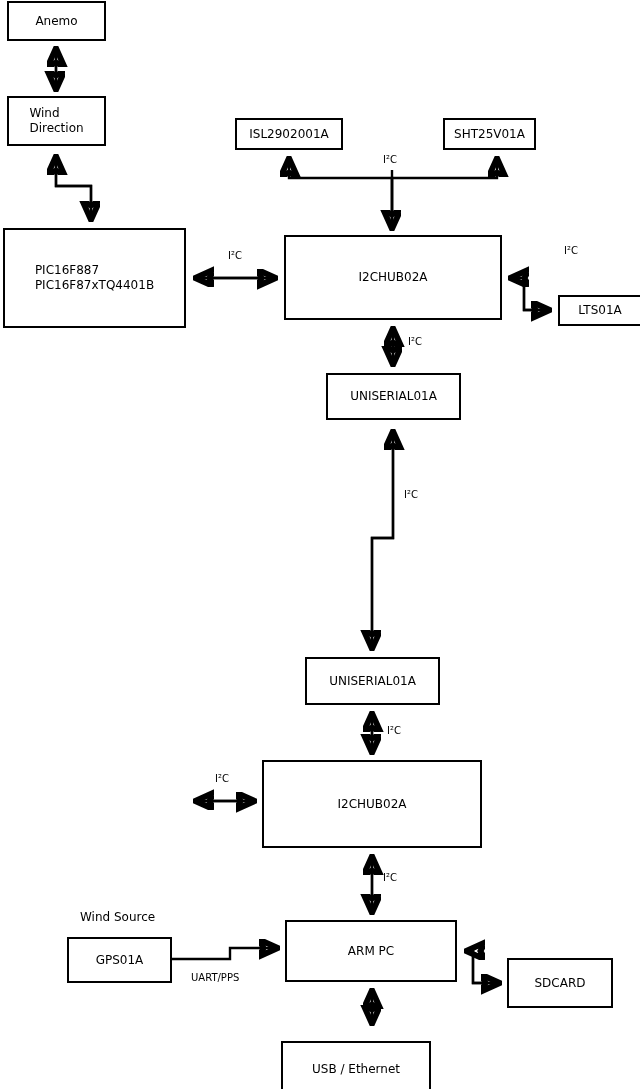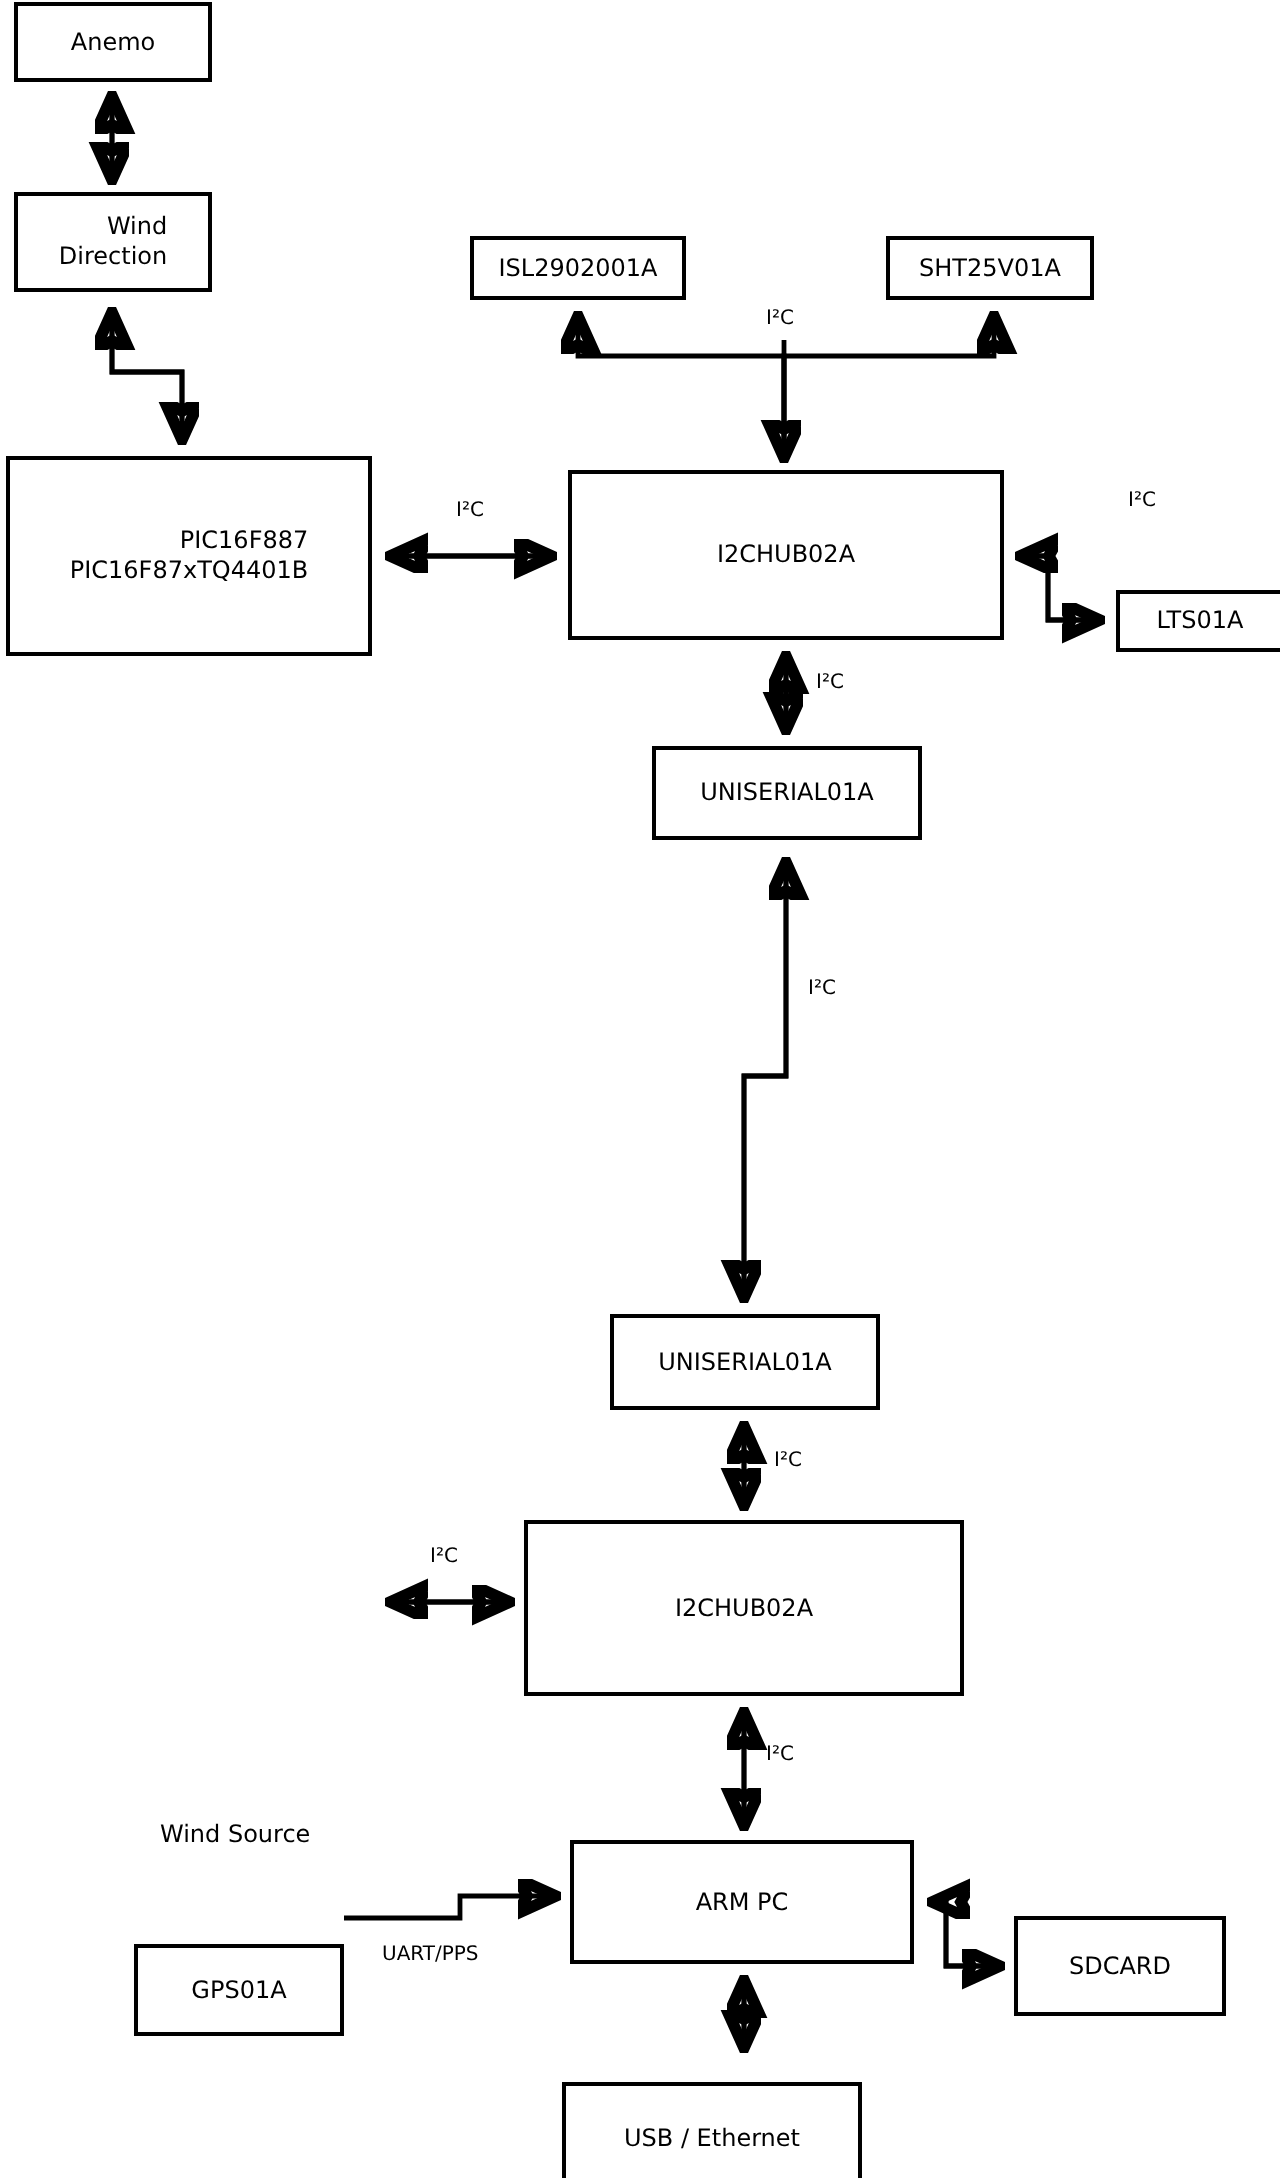--- a/index.html
+++ b/index.html
@@ -17,21 +17,21 @@
     font-family: "DejaVu Sans", "Liberation Sans", sans-serif;
   }
   .node {
     position: absolute;
     box-sizing: border-box;
     border: 2px solid #000000;
     background: #ffffff;
     display: flex;
     align-items: center;
     justify-content: center;
-    text-align: right;
+    text-align: left;
     line-height: 1.25;
     font-size: 12px;
     color: #000000;
     white-space: pre-line;
     padding: 2px 4px;
     z-index: 3;
   }
   .edge-label {
     position: absolute;
     font-size: 10px;
@@ -117,34 +117,34 @@
   <div class="node" style="left:7px;top:1px;width:99px;height:40px;">Anemo</div>
 
   <div class="node" style="left:7px;top:96px;width:99px;height:50px;">Wind
 Direction</div>
 
   <div class="node" style="left:3px;top:228px;width:183px;height:100px;">PIC16F887
 PIC16F87xTQ4401B</div>
 
   <div class="node" style="left:235px;top:118px;width:108px;height:32px;">ISL2902001A</div>
 
-  <div class="node" style="left:443px;top:118px;width:104px;height:32px;">SHT25V01A</div>
+  <div class="node" style="left:443px;top:118px;width:93px;height:32px;">SHT25V01A</div>
 
   <div class="node" style="left:284px;top:235px;width:218px;height:85px;">I2CHUB02A</div>
 
   <div class="node" style="left:558px;top:295px;width:84px;height:31px;">LTS01A</div>
 
   <div class="node" style="left:326px;top:373px;width:135px;height:47px;">UNISERIAL01A</div>
 
   <div class="node" style="left:305px;top:657px;width:135px;height:48px;">UNISERIAL01A</div>
 
 
   <div class="node" style="left:262px;top:760px;width:220px;height:88px;">I2CHUB02A</div>
 
-  <div class="node" style="left:67px;top:937px;width:105px;height:46px;margin-top:35px;">GPS01A</div>
+  <div class="node" style="left:67px;top:937px;width:105px;height:46px;">GPS01A</div>
 
   <div class="node" style="left:285px;top:920px;width:172px;height:62px;">ARM PC</div>
 
   <div class="node" style="left:507px;top:958px;width:106px;height:50px;">SDCARD</div>
 
   <div class="node" style="left:281px;top:1031px;width:150px;height:57px;margin-top:10px;">USB / Ethernet</div>
 
   <div class="edge-label" style="left:228px;top:250px;">I²C</div>
 
   <div class="edge-label" style="left:383px;top:154px;">I²C</div>

